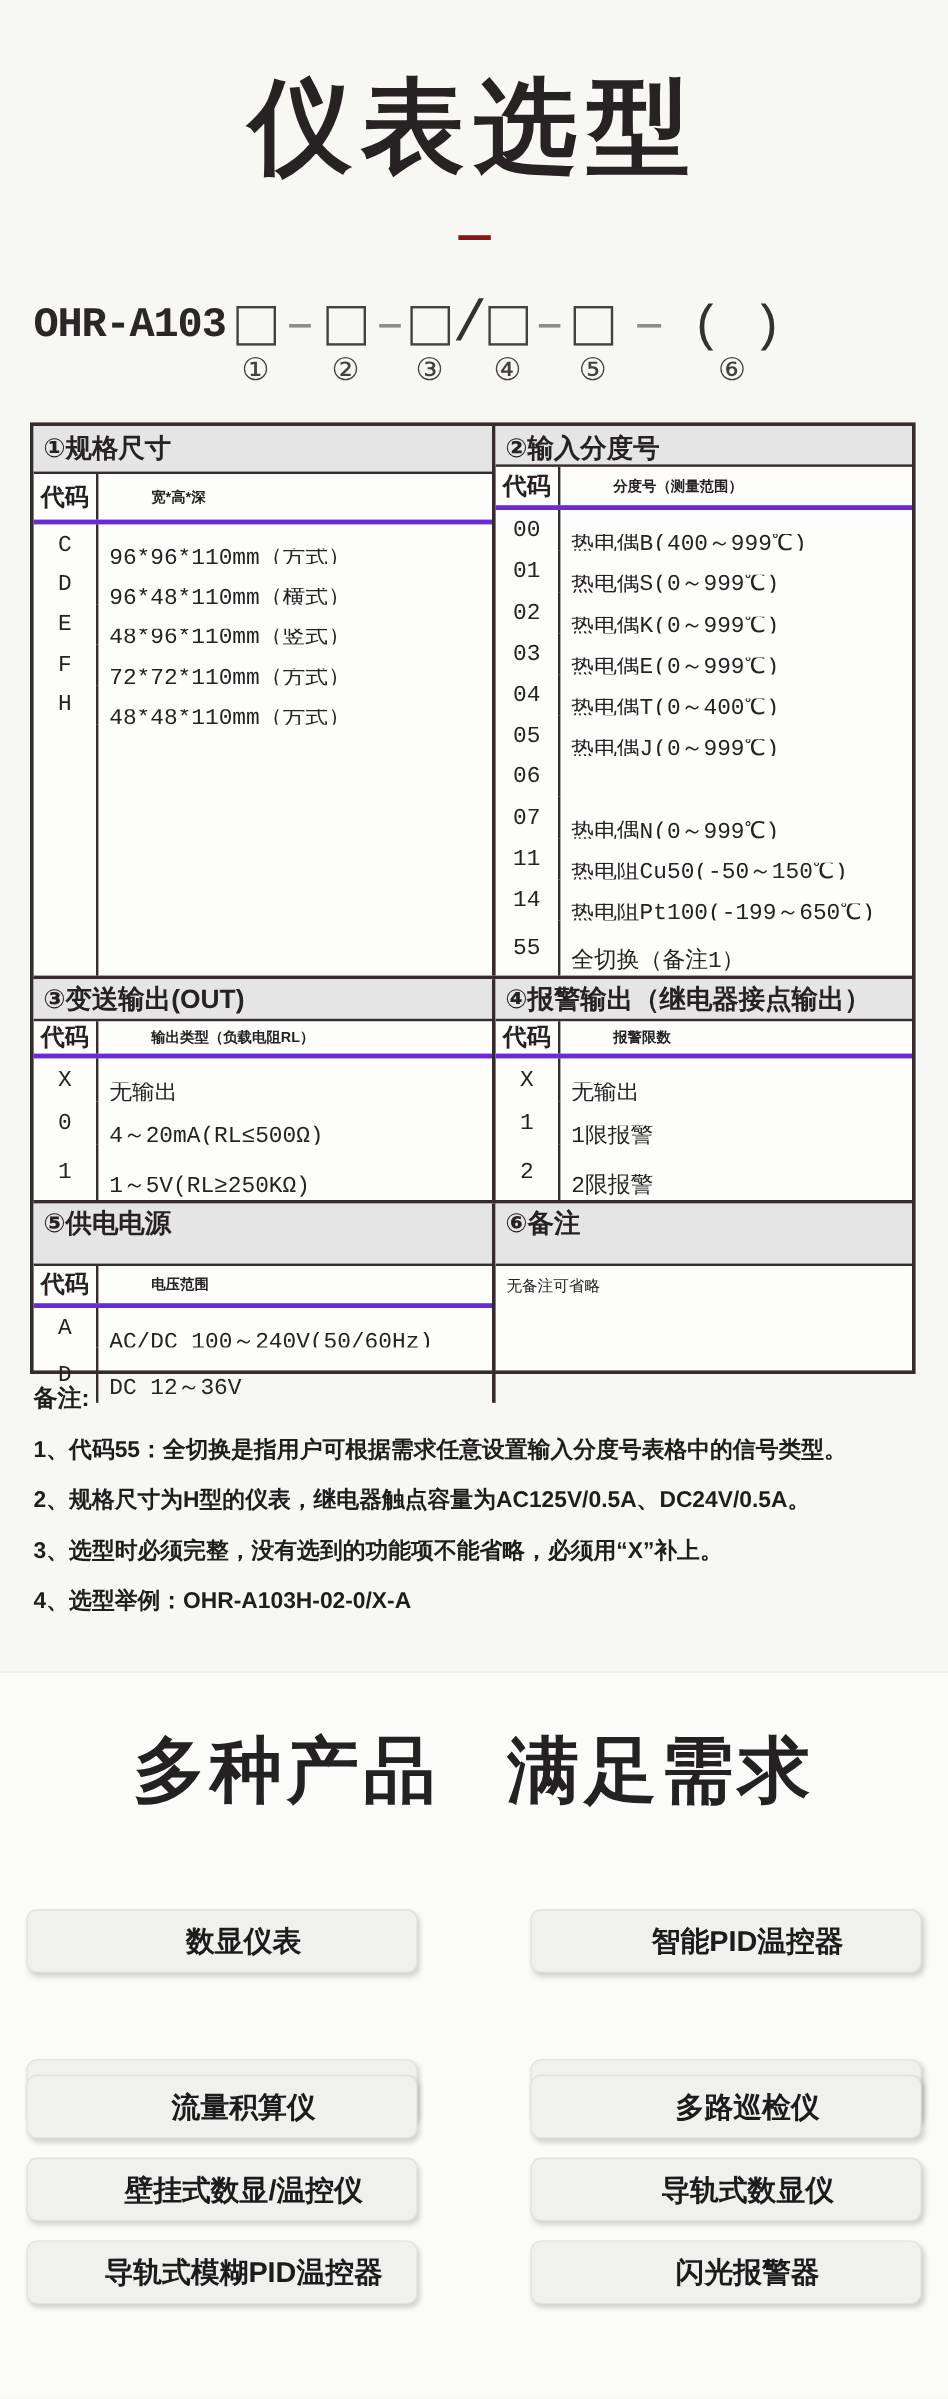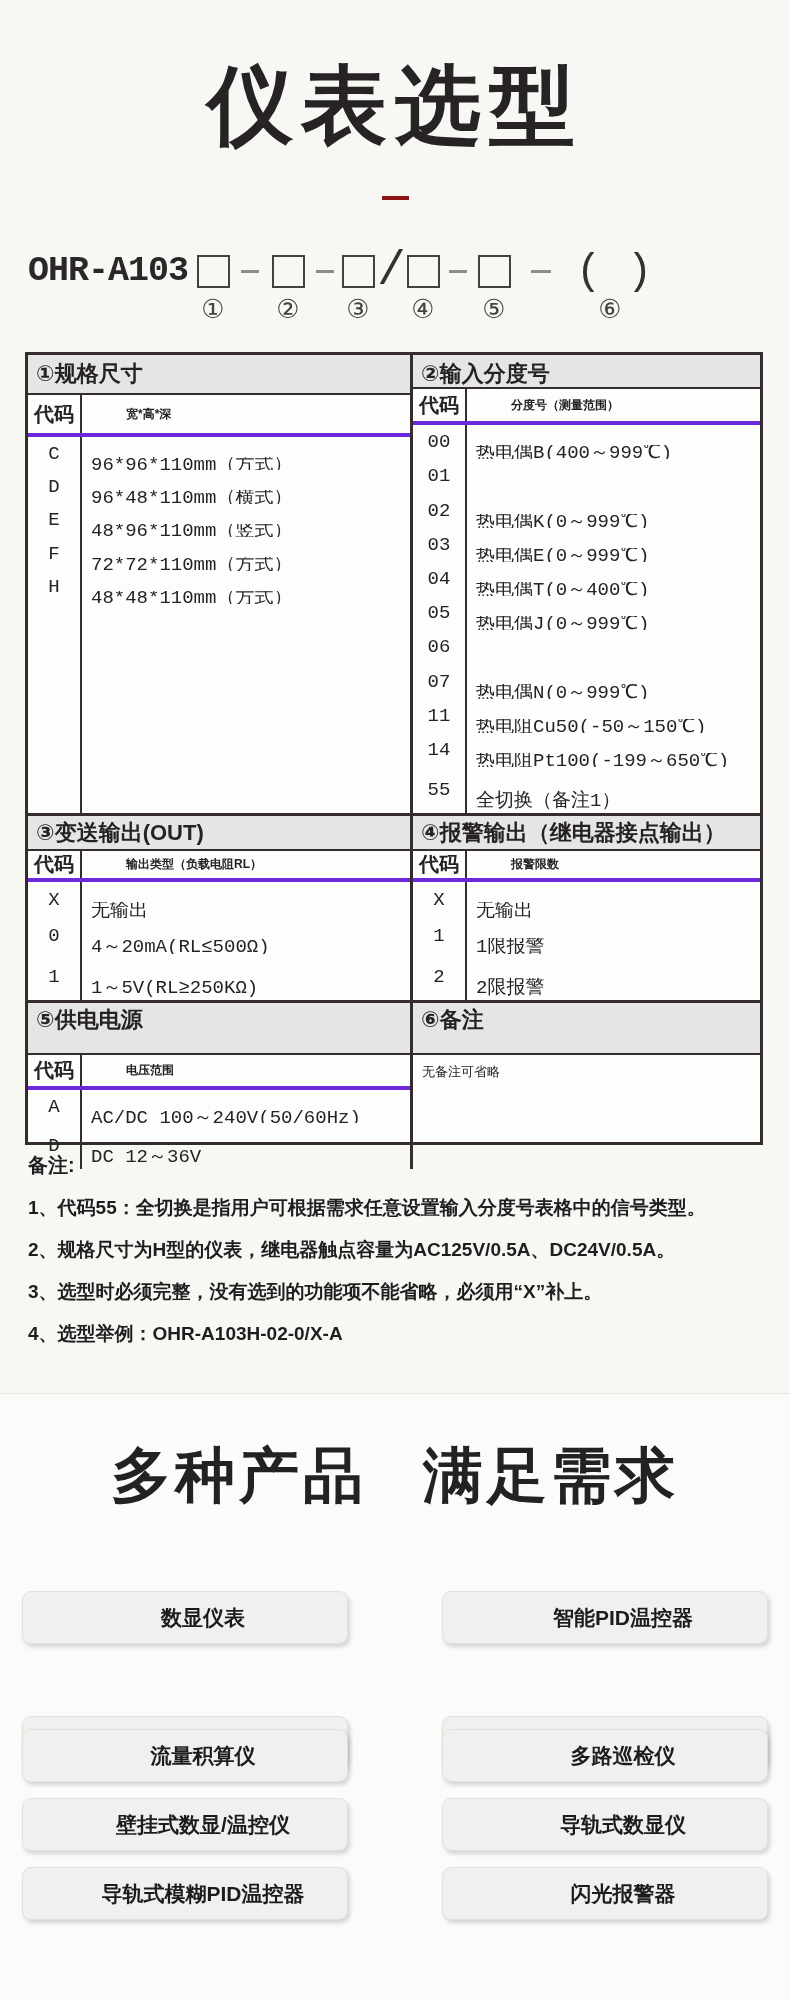--- a/index.html
+++ b/index.html
@@ -62,21 +62,21 @@
   .notes-title{font-size:20px;font-weight:bold;}
   .note-item{margin-top:16px;font-size:19px;font-weight:bold;white-space:nowrap;}
   .note-item:first-of-type{margin-top:19px;}
   
   .bottom-bg{position:absolute;top:1393px;left:0;width:790px;height:606px;background:#fbfbf9;
              border-top:1px solid #e6e6e3;box-sizing:border-box;}
   .products-heading{position:absolute;top:1436px;left:0;width:790px;display:flex;justify-content:center;
                     gap:56px;font-size:60px;font-weight:bold;color:#242122;letter-spacing:4px;}
   .product-btn{position:absolute;width:326px;height:53px;background:#f0f0ee;border:1px solid #e1e1de;
                border-radius:9px;box-shadow:2px 3px 4px rgba(0,0,0,0.16);display:flex;align-items:center;
-               justify-content:center;font-size:21px;font-weight:bold;color:#1c1c1c;box-sizing:border-box;
+               justify-content:center;font-size:24px;font-weight:bold;color:#1c1c1c;box-sizing:border-box;
                white-space:nowrap;padding-left:36px;}
   .col-l{left:22px}.col-r{left:442px}
   .row-1{top:1591px}.row-2{top:1716px}.row-3{top:1729px}.row-4{top:1798px}.row-5{top:1867px}
 </style>
 </head>
 <body>
 
 <div class="canvas">
 
   <div class="main-title">仪表选型</div>
@@ -146,20 +146,21 @@
           <div class="code-h">代码</div>
           <div class="desc-h">分度号（测量范围）</div>
         </div>
         <div class="data">
           <div class="drow">
             <div class="code-c">00</div>
             <div class="desc-c">热电偶B(400～999℃)</div>
           </div>
           <div class="drow">
             <div class="code-c">01</div>
+            <div class="desc-c">热电偶S(0～999℃)</div>
           </div>
           <div class="drow">
             <div class="code-c">02</div>
             <div class="desc-c">热电偶K(0～999℃)</div>
           </div>
           <div class="drow">
             <div class="code-c">03</div>
             <div class="desc-c">热电偶E(0～999℃)</div>
           </div>
           <div class="drow">

